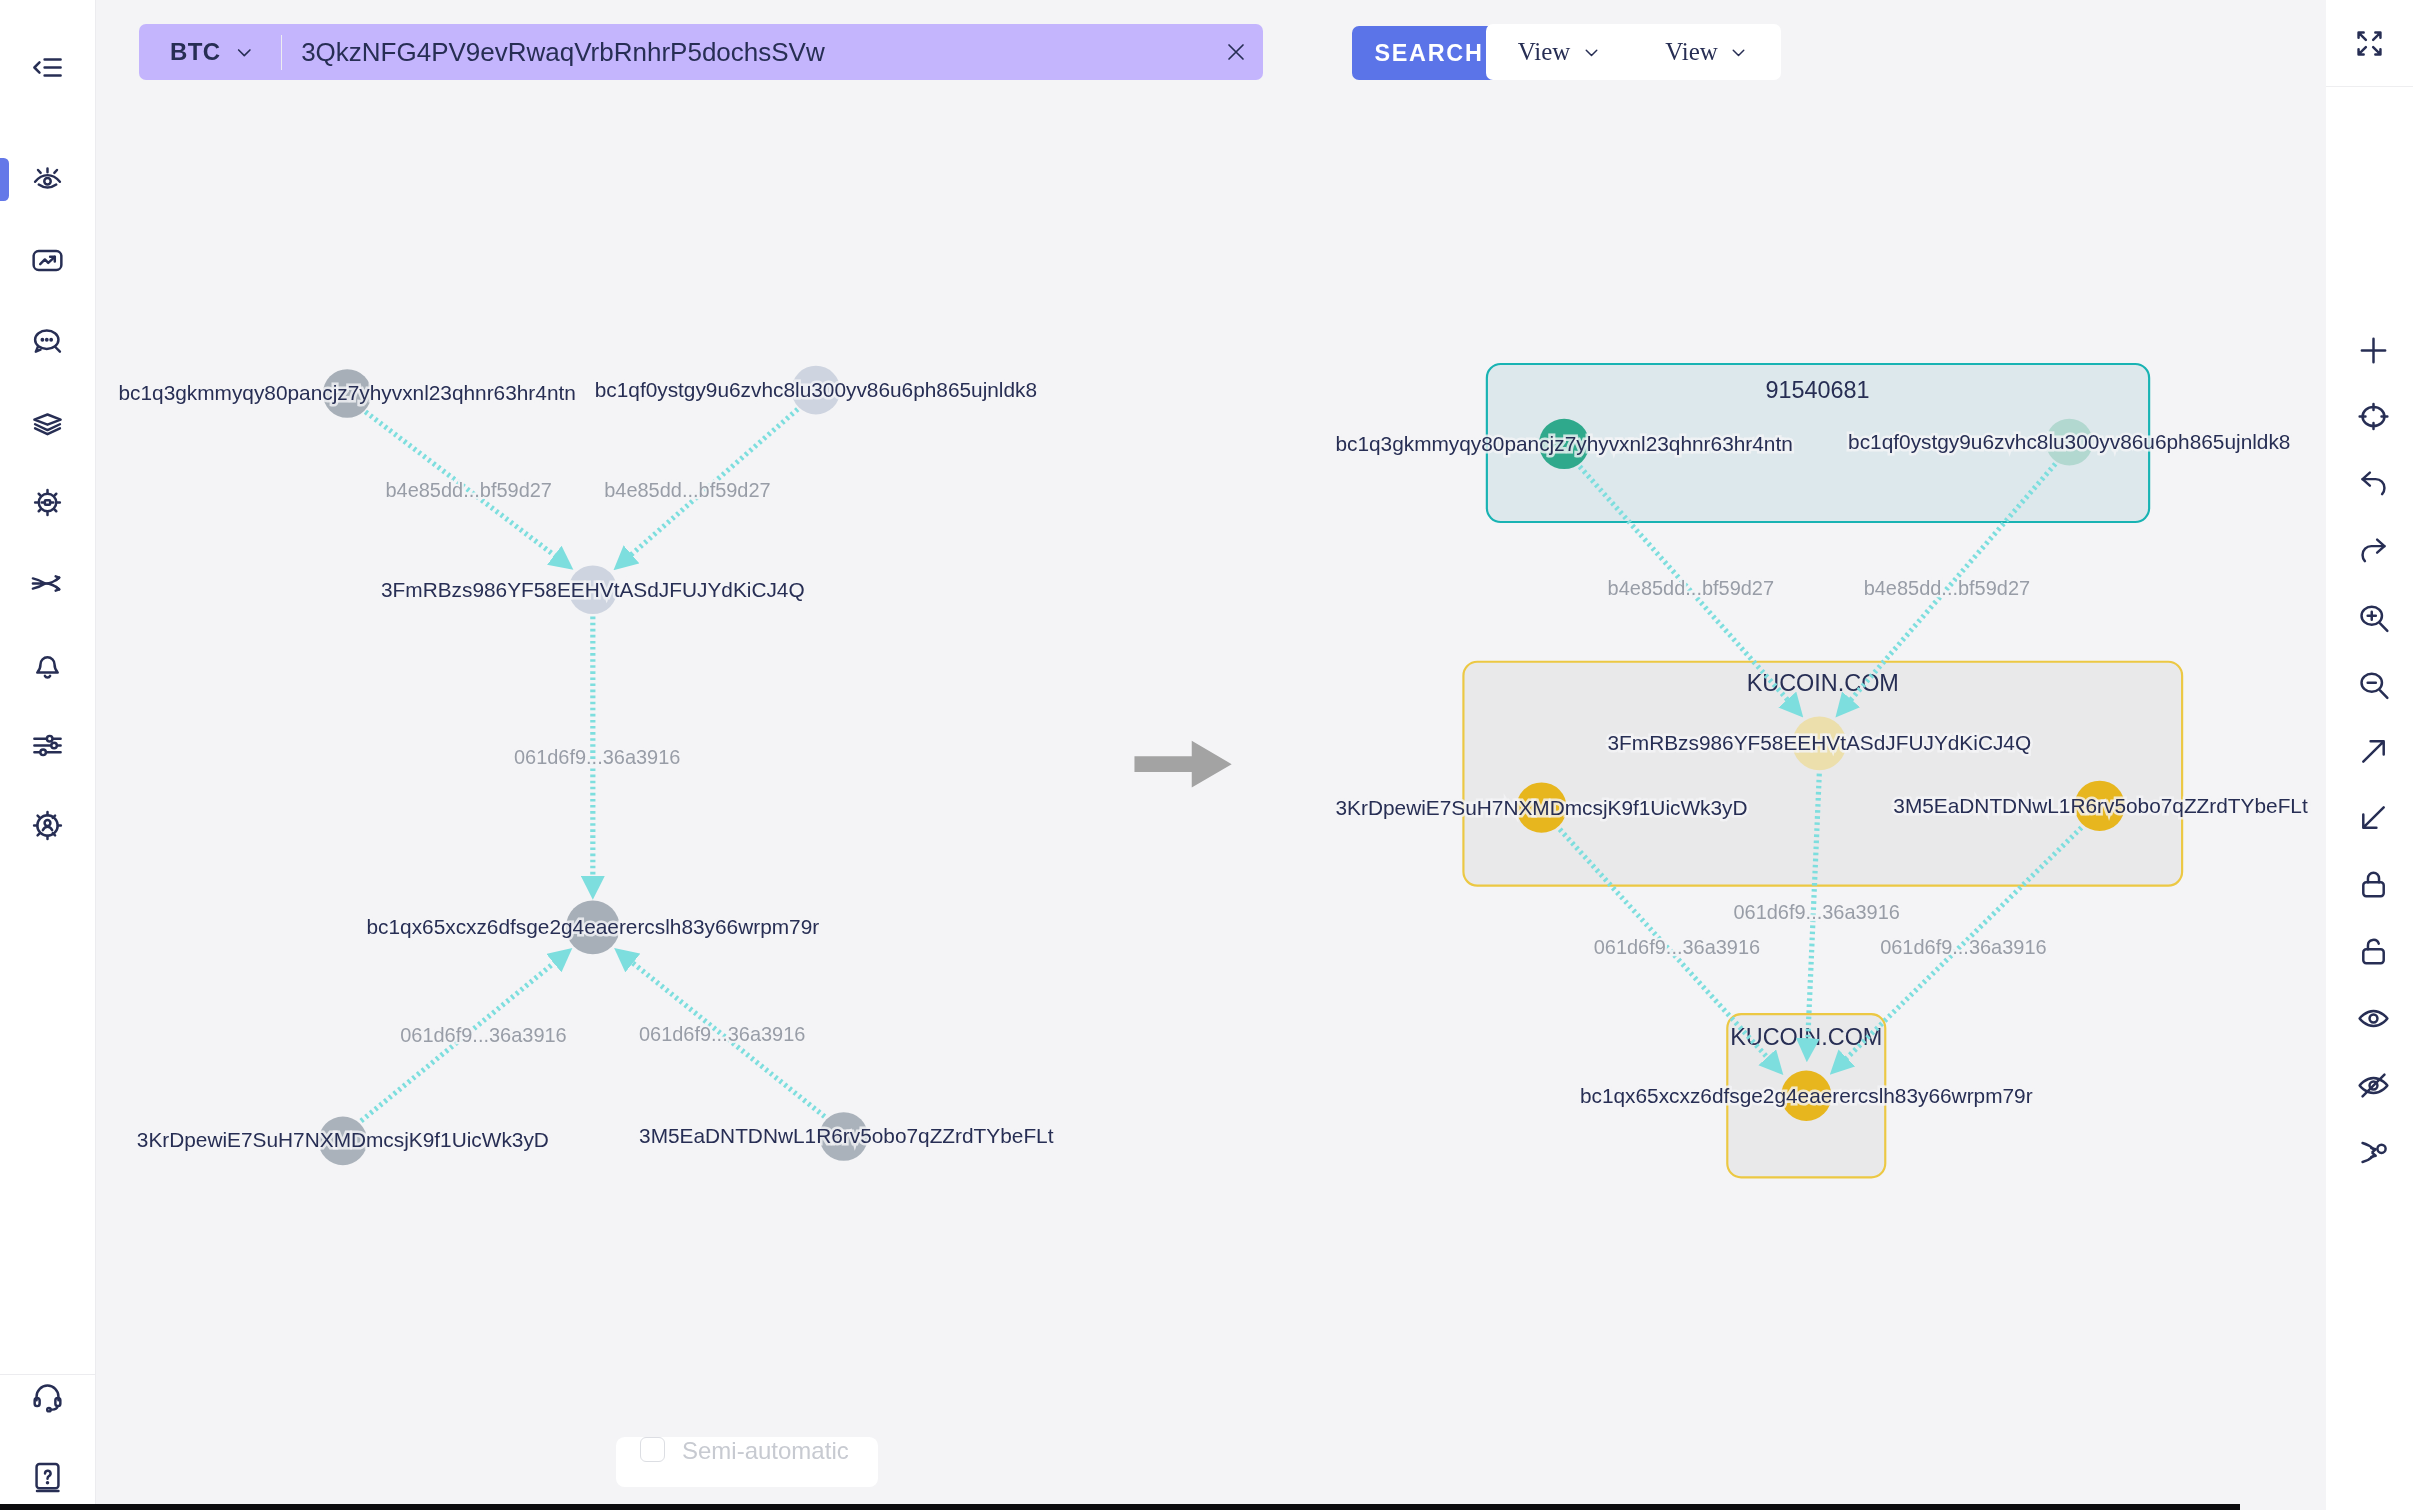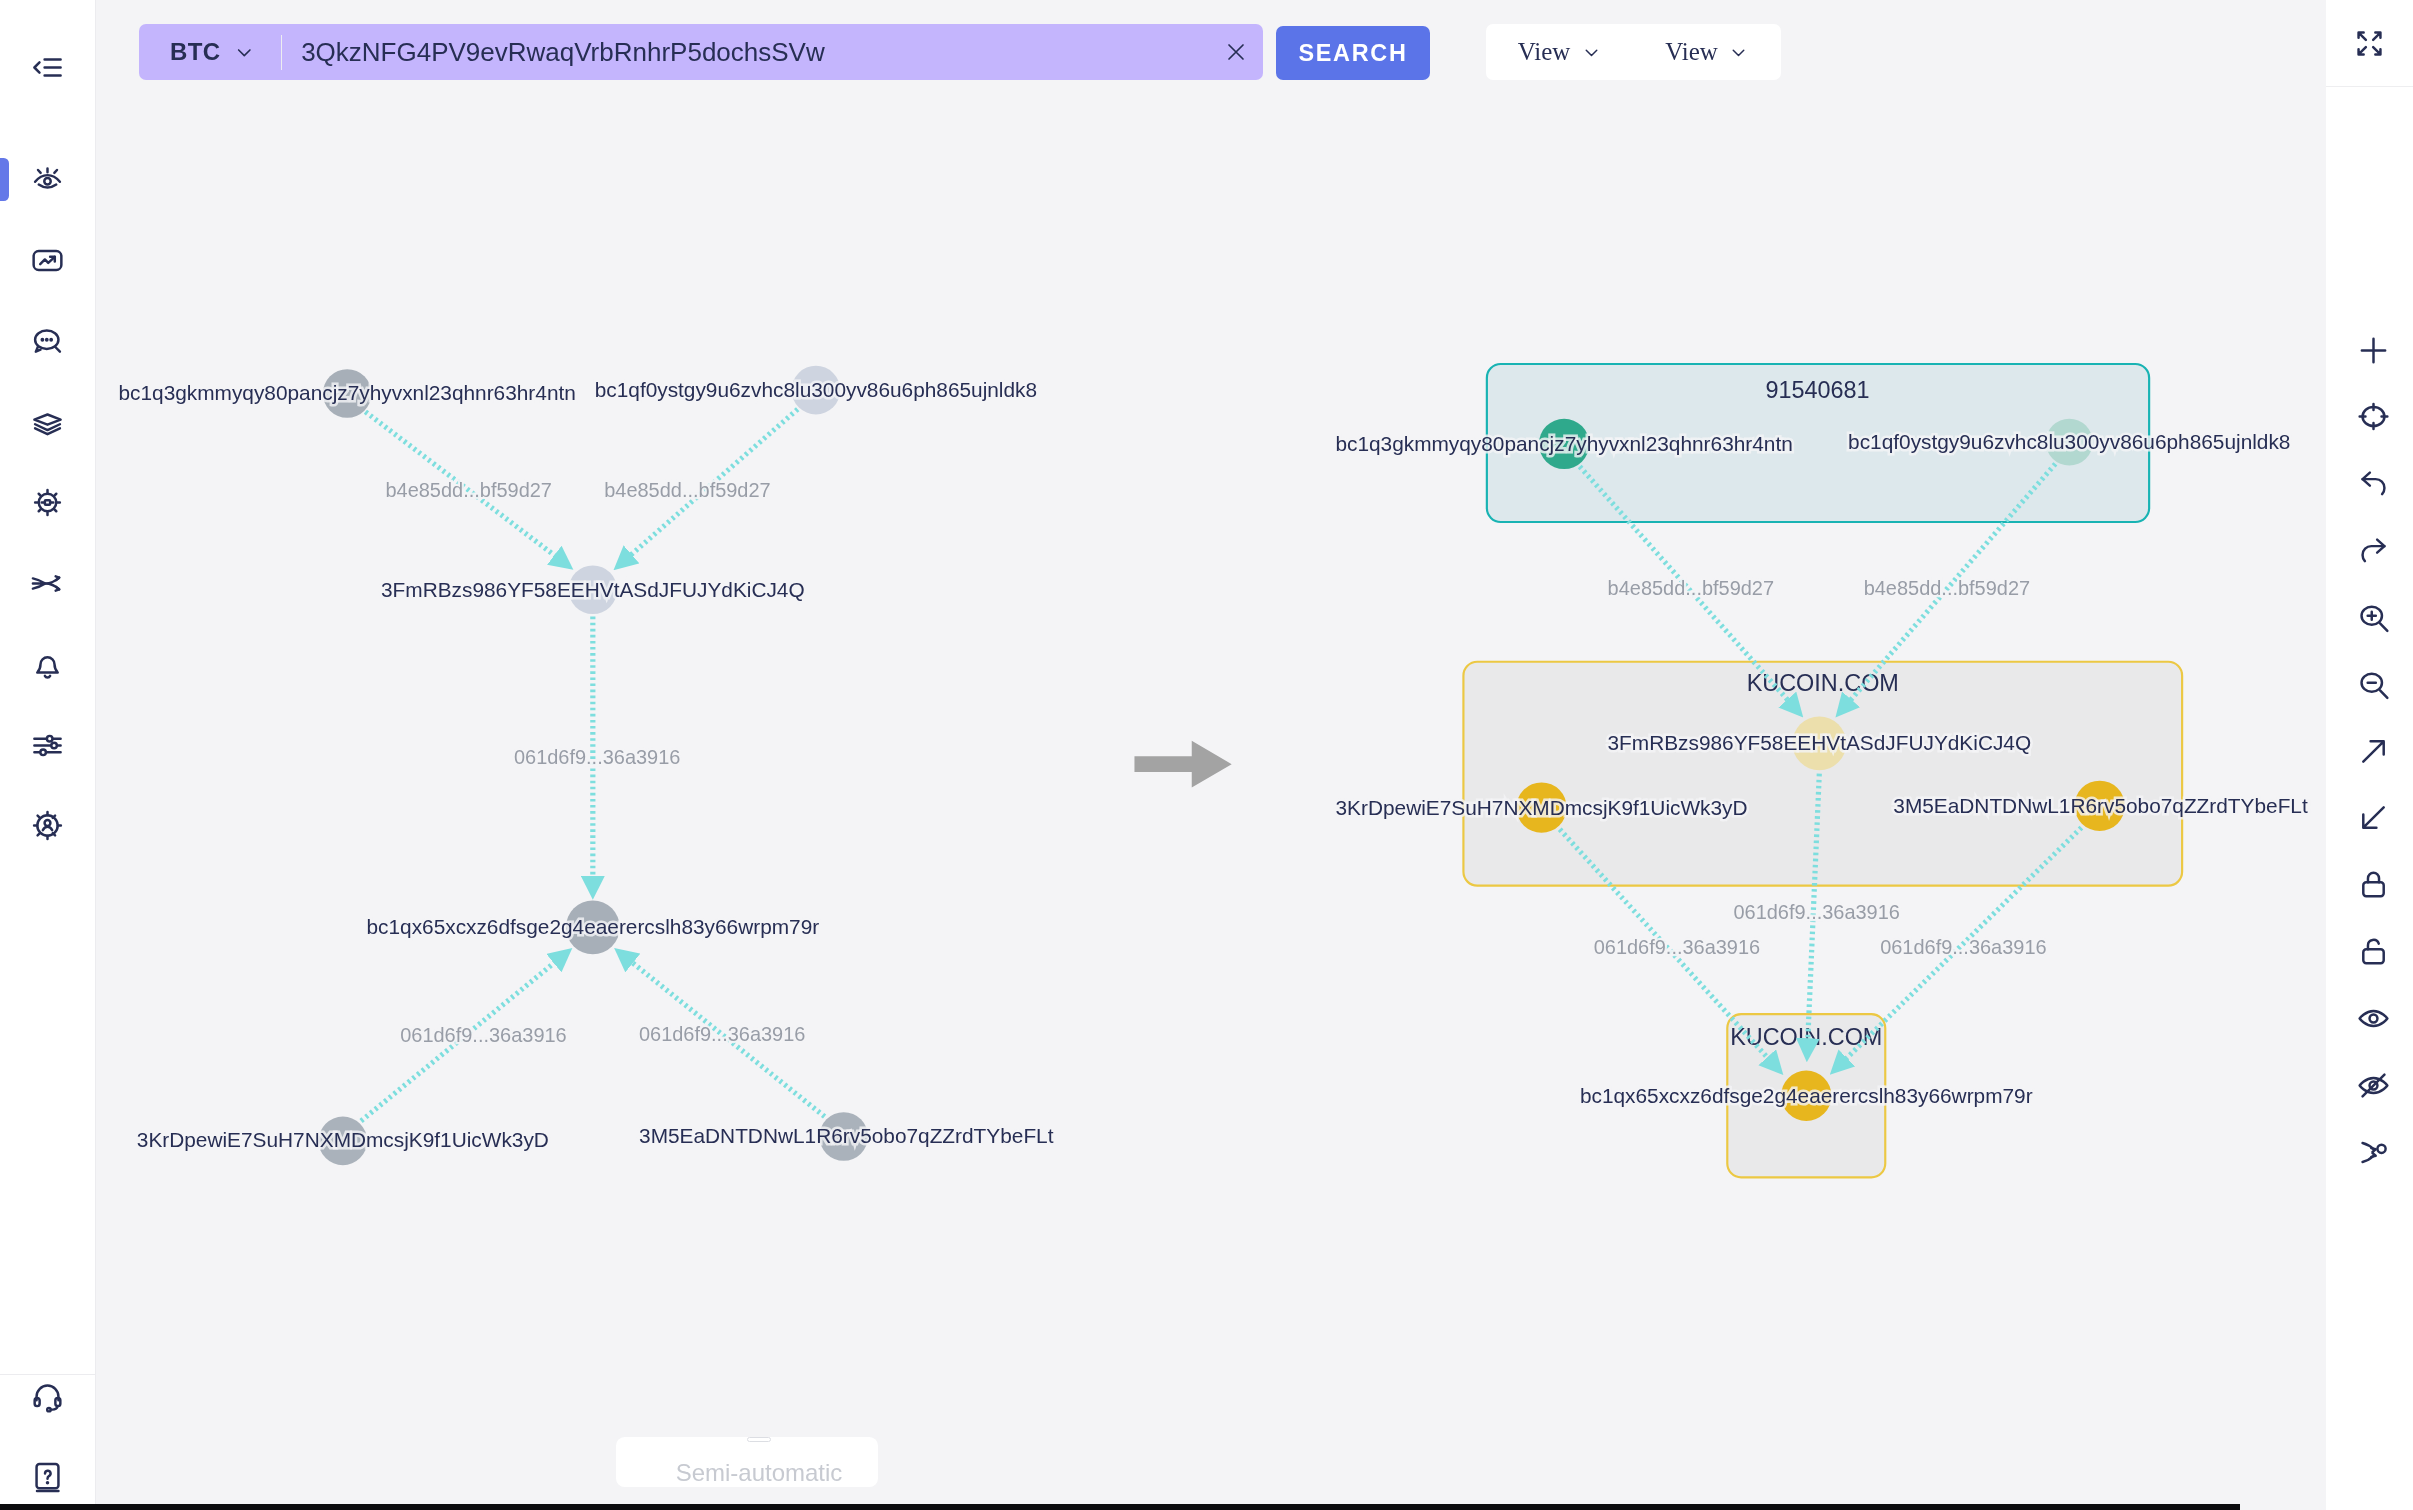--- a/index.html
+++ b/index.html
@@ -14,37 +14,37 @@
   .sidebar-divider{position:absolute;left:0;top:1374px;width:95px;border-top:0.9px solid #ececef;}
   
   .searchbar{left:139px;top:24px;width:1124px;height:56px;background:#c4b5fd;border-radius:7px;
              display:flex;align-items:center;z-index:6;}
   .coin-sel{display:flex;align-items:center;gap:12px;padding:0 26px 0 31px;height:35px;
             border-right:0.9px solid #ededf0;cursor:pointer;}
   .coin-sel .lbl{font-size:24px;font-weight:700;letter-spacing:0.4px;}
   .search-input{flex:1;border:none;outline:none;background:transparent;font:500 26px "Liberation Sans",sans-serif;
                 color:#272e54;padding:0 17.4px 0 19px;}
   .clear-btn{width:40px;height:40px;display:flex;align-items:center;justify-content:center;cursor:pointer;margin-right:7px;}
-  .search-btn{left:1276px;top:26px;width:154px;height:54px;background:#5b74e8;color:#fff;border:none;
+  .search-btn{left:1352px;top:26px;width:154px;height:54px;background:#5b74e8;color:#fff;border:none;
               border-radius:7px;font:600 23.4px "Liberation Sans",sans-serif;letter-spacing:1.7px;cursor:pointer;z-index:6;}
   .menus{left:1486px;top:24px;width:295px;height:56px;background:#fff;border-radius:7px;display:flex;
          align-items:center;justify-content:space-around;z-index:6;font-family:Liberation Serif, serif;}
   .menu-item{display:flex;align-items:center;gap:10.4px;font-size:25px;font-weight:500;cursor:pointer;}
   
   .rightpanel{right:0;top:0;width:87px;height:1511px;background:#fff;z-index:5;}
   .rp-divider{position:absolute;left:0;top:86px;width:87px;border-top:0.9px solid #eeeef0;}
   .tool-btn{position:absolute;left:29.5px;width:35px;height:35px;cursor:pointer;}
   
   .findbox{left:139px;top:1437px;width:438px;height:50px;background:#fff;border-radius:8.7px;display:flex;
            align-items:center;z-index:6;}
   .find-input{flex:1;border:none;outline:none;background:transparent;font:400 24px "Liberation Sans",sans-serif;
               color:#40454f;padding:0 8.7px 0 31px;}
   .find-input::placeholder{color:#8b9099;}
   .semibox{left:616px;top:1437px;width:262px;height:50px;background:#fff;border-radius:8.7px;display:flex;
-           align-items:center;gap:17.4px;padding-left:24px;box-sizing:border-box;z-index:6;flex-direction:column;}
+           align-items:flex-start;gap:17.4px;padding-left:24px;box-sizing:border-box;z-index:6;}
   .chk{width:22.6px;height:22.6px;border:1.7px solid #dcdee3;border-radius:6px;background:#fff;cursor:pointer;}
   .semi-label{font-size:24px;color:#c7cad1;}
   .blackbar{left:0;top:1504px;width:2240px;height:7px;background:#0c0c0e;z-index:7;}
   
   svg.graph{position:absolute;left:0;top:0;z-index:1;}
   .edge{fill:none;stroke-width:6;stroke-dasharray:3 4;}
   .node-label{font:500 24px "Liberation Sans",sans-serif;fill:#272e54;text-anchor:middle;
               paint-order:stroke;stroke:rgba(244,244,246,.8);stroke-width:6px;}
   .edge-label{font:400 23px "Liberation Sans",sans-serif;fill:#989da7;text-anchor:middle;
               paint-order:stroke;stroke:rgba(244,244,246,.9);stroke-width:5px;}

